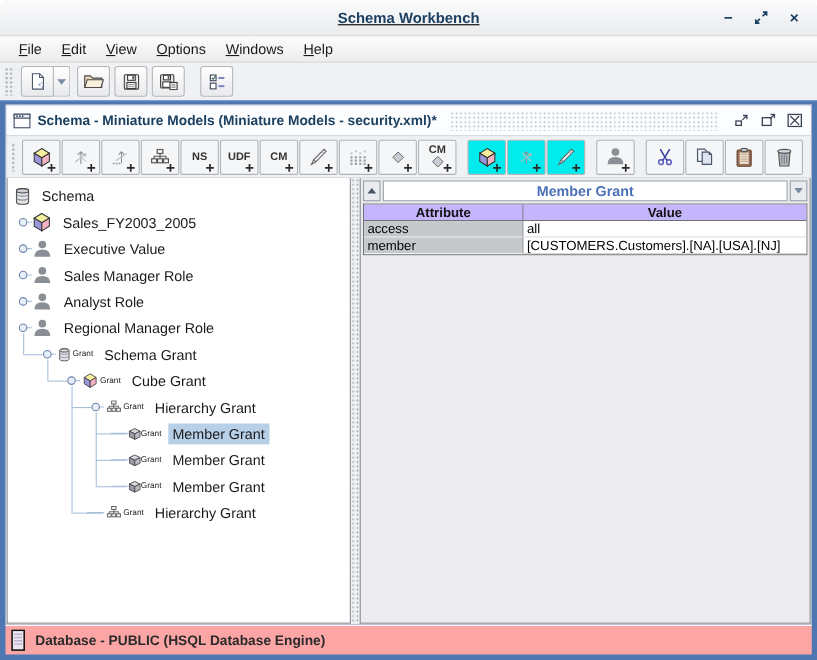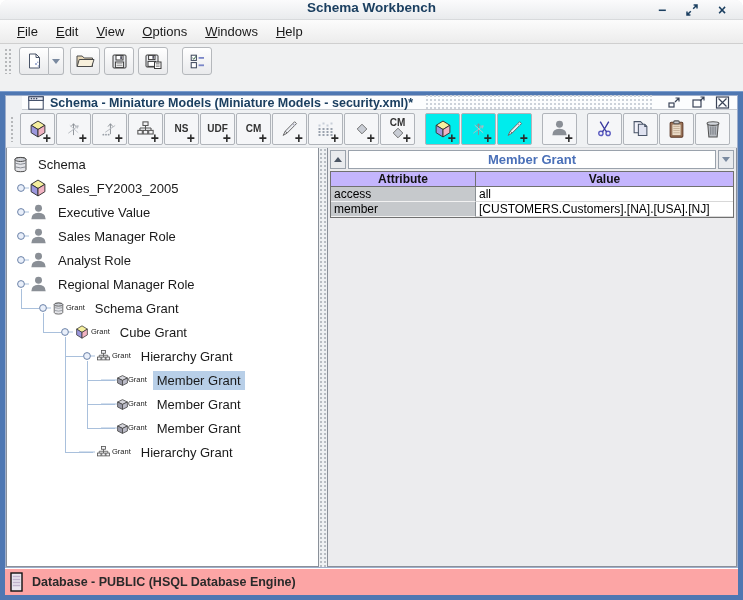--- a/index.html
+++ b/index.html
@@ -4,23 +4,24 @@
 <style>
   * { margin:0; padding:0; box-sizing:border-box; }
   html,body { background:#ffffff; }
   body { font-family:"Liberation Sans", sans-serif; }
   .window {
     position:relative; width:743px; height:600px;
     border-radius:8px 8px 0 0; overflow:hidden; background:#f0f1f2;
   }
   
   .titlebar {
-    height:20px; background:linear-gradient(#fbfbfc,#e9ebed);
-    border-bottom:1px solid #d8dadc; display:flex; align-items:flex-start; justify-content:center;
+    height:33px; background:linear-gradient(#fbfbfc,#e9ebed);
+    border-bottom:1px solid #d8dadc; display:flex; align-items:center; justify-content:center;
     position:relative;
+    text-decoration:underline;
   }
   .titlebar .title { font-size:13.5px; font-weight:bold; color:#1b3f60; }
   .win-controls { position:absolute; right:10px; top:0; height:100%; display:flex; align-items:center; gap:8px; }
   .win-btn { width:22px; height:22px; border-radius:50%; display:flex; align-items:center; justify-content:center;
     color:#1b3f60; font-size:14px; font-weight:bold; cursor:default; }
   
   .menubar {
     height:24px; background:linear-gradient(#fcfcfc,#ececec); border-bottom:1px solid #cfcfcf;
     display:flex; align-items:center; padding-left:8px;
   }
@@ -50,22 +51,22 @@
   .main-area {
     position:absolute; left:0; right:0; top:91px; bottom:0;
     background:#4e77b2; padding:4px 5px 5px 5px;
     box-shadow:inset 0 1px 0 #7a9ccc;
     display:flex; flex-direction:column;
   }
   .iframe {
     flex:1; background:#eff1f3; border:1px solid #9eaecb; display:flex; flex-direction:column; min-height:0;
   }
   .iframe-titlebar {
-    height:14px; background:#fcfdfe; border-bottom:1px solid #c8ccd2;
-    display:flex; align-items:center; padding:0 6px; gap:6px;margin-left:16px;
+    height:28px; background:#fcfdfe; border-bottom:1px solid #c8ccd2;
+    display:flex; align-items:center; padding:0 6px; gap:6px;
   }
   .iframe-title { font-size:12.5px; font-weight:bold; color:#1b3f60; white-space:nowrap; }
   .iframe-fill {
     flex:1; height:18px; margin:0 6px;
     background-image:radial-gradient(circle, #ccd2da 0.9px, transparent 1.1px);
     background-size:4px 4px;
   }
   .if-btn { width:18px; height:16px; display:flex; align-items:center; justify-content:center; }
   
   .iframe-toolbar {

